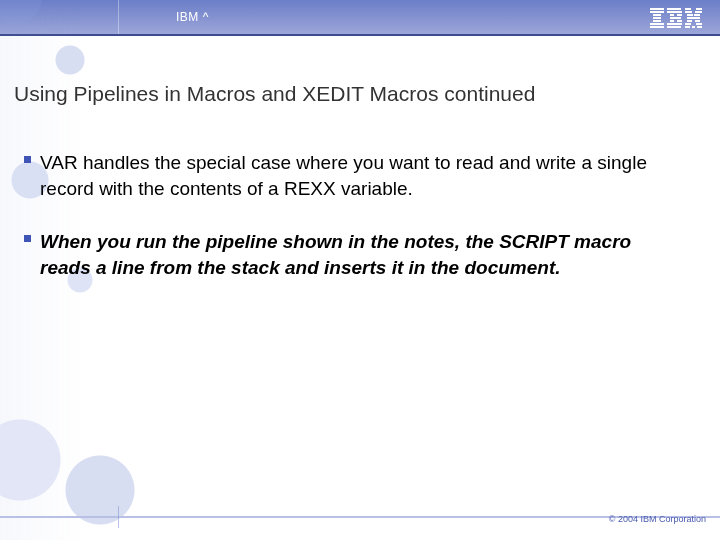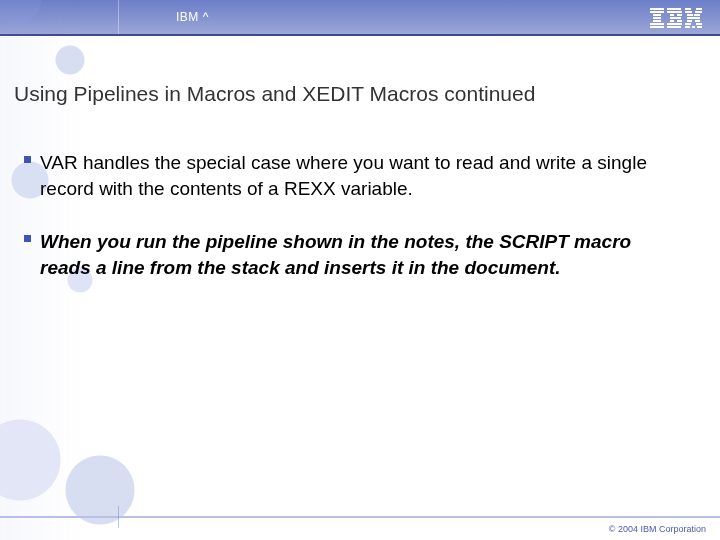--- a/index.html
+++ b/index.html
@@ -121,21 +121,21 @@
     position: absolute;
     left: 118px;
     bottom: 12px;
     width: 1px;
     height: 22px;
     background: rgba(120,140,210,0.5);
   }
   .copyright {
     position: absolute;
     right: 14px;
-    bottom: 6px;
+    bottom: 16px;
     font-size: 9px;
     color: #4a5bb0;
   }
 </style>
 </head>
 <body>
 
 <div class="slide">
 
   <div class="banner">

